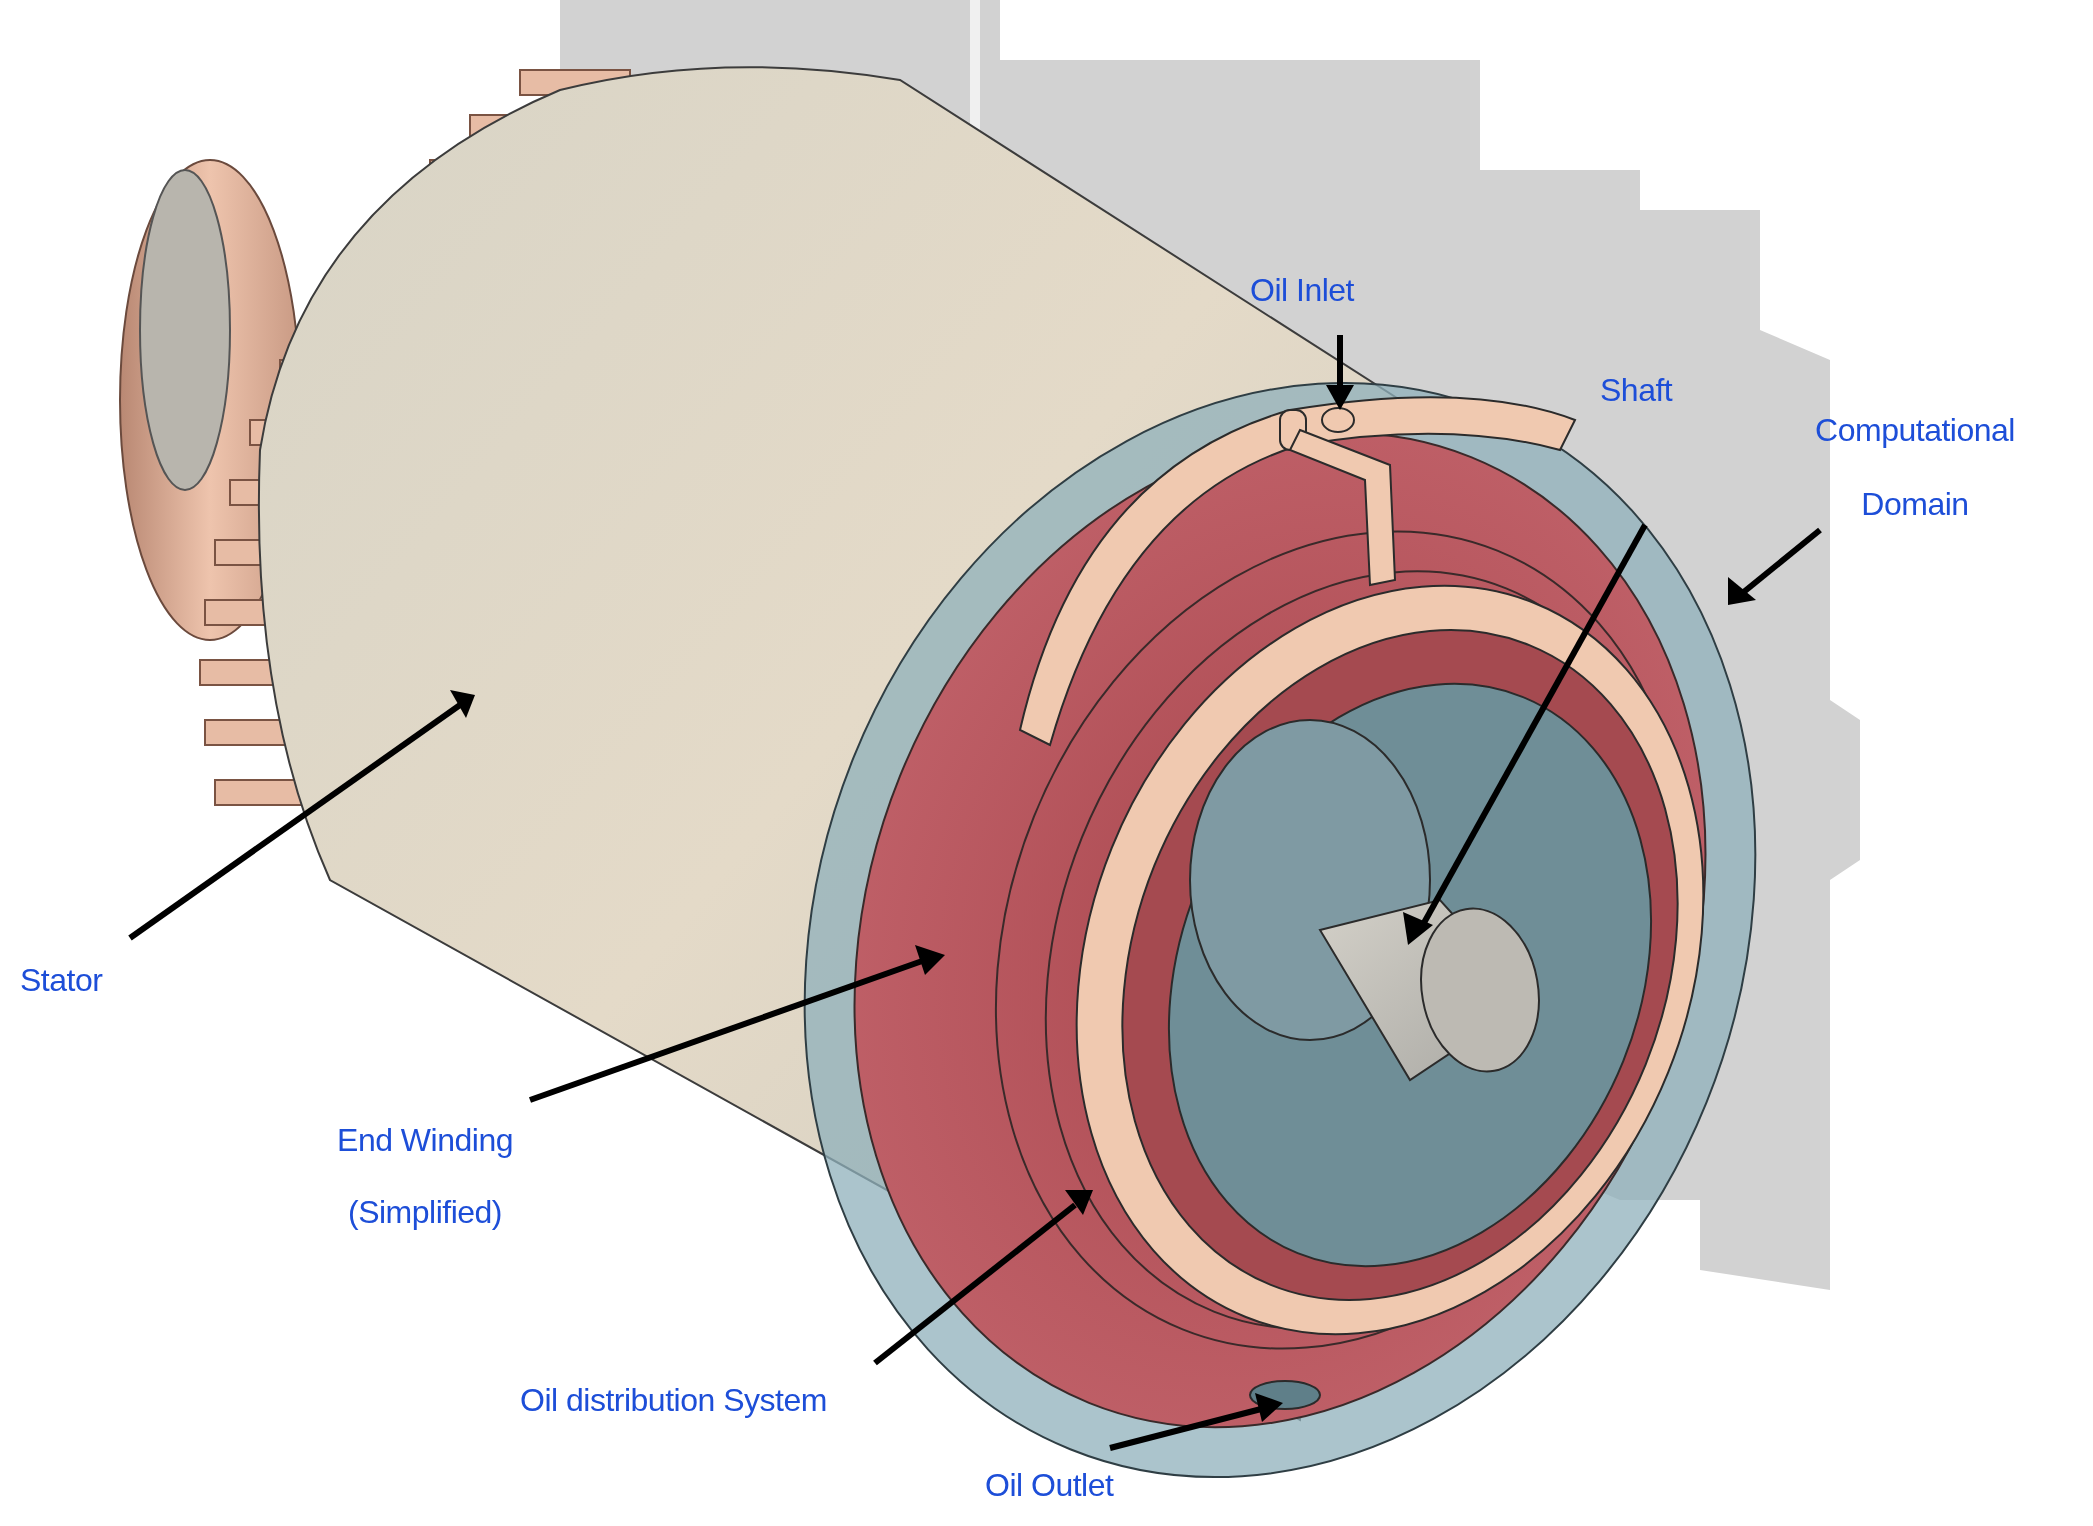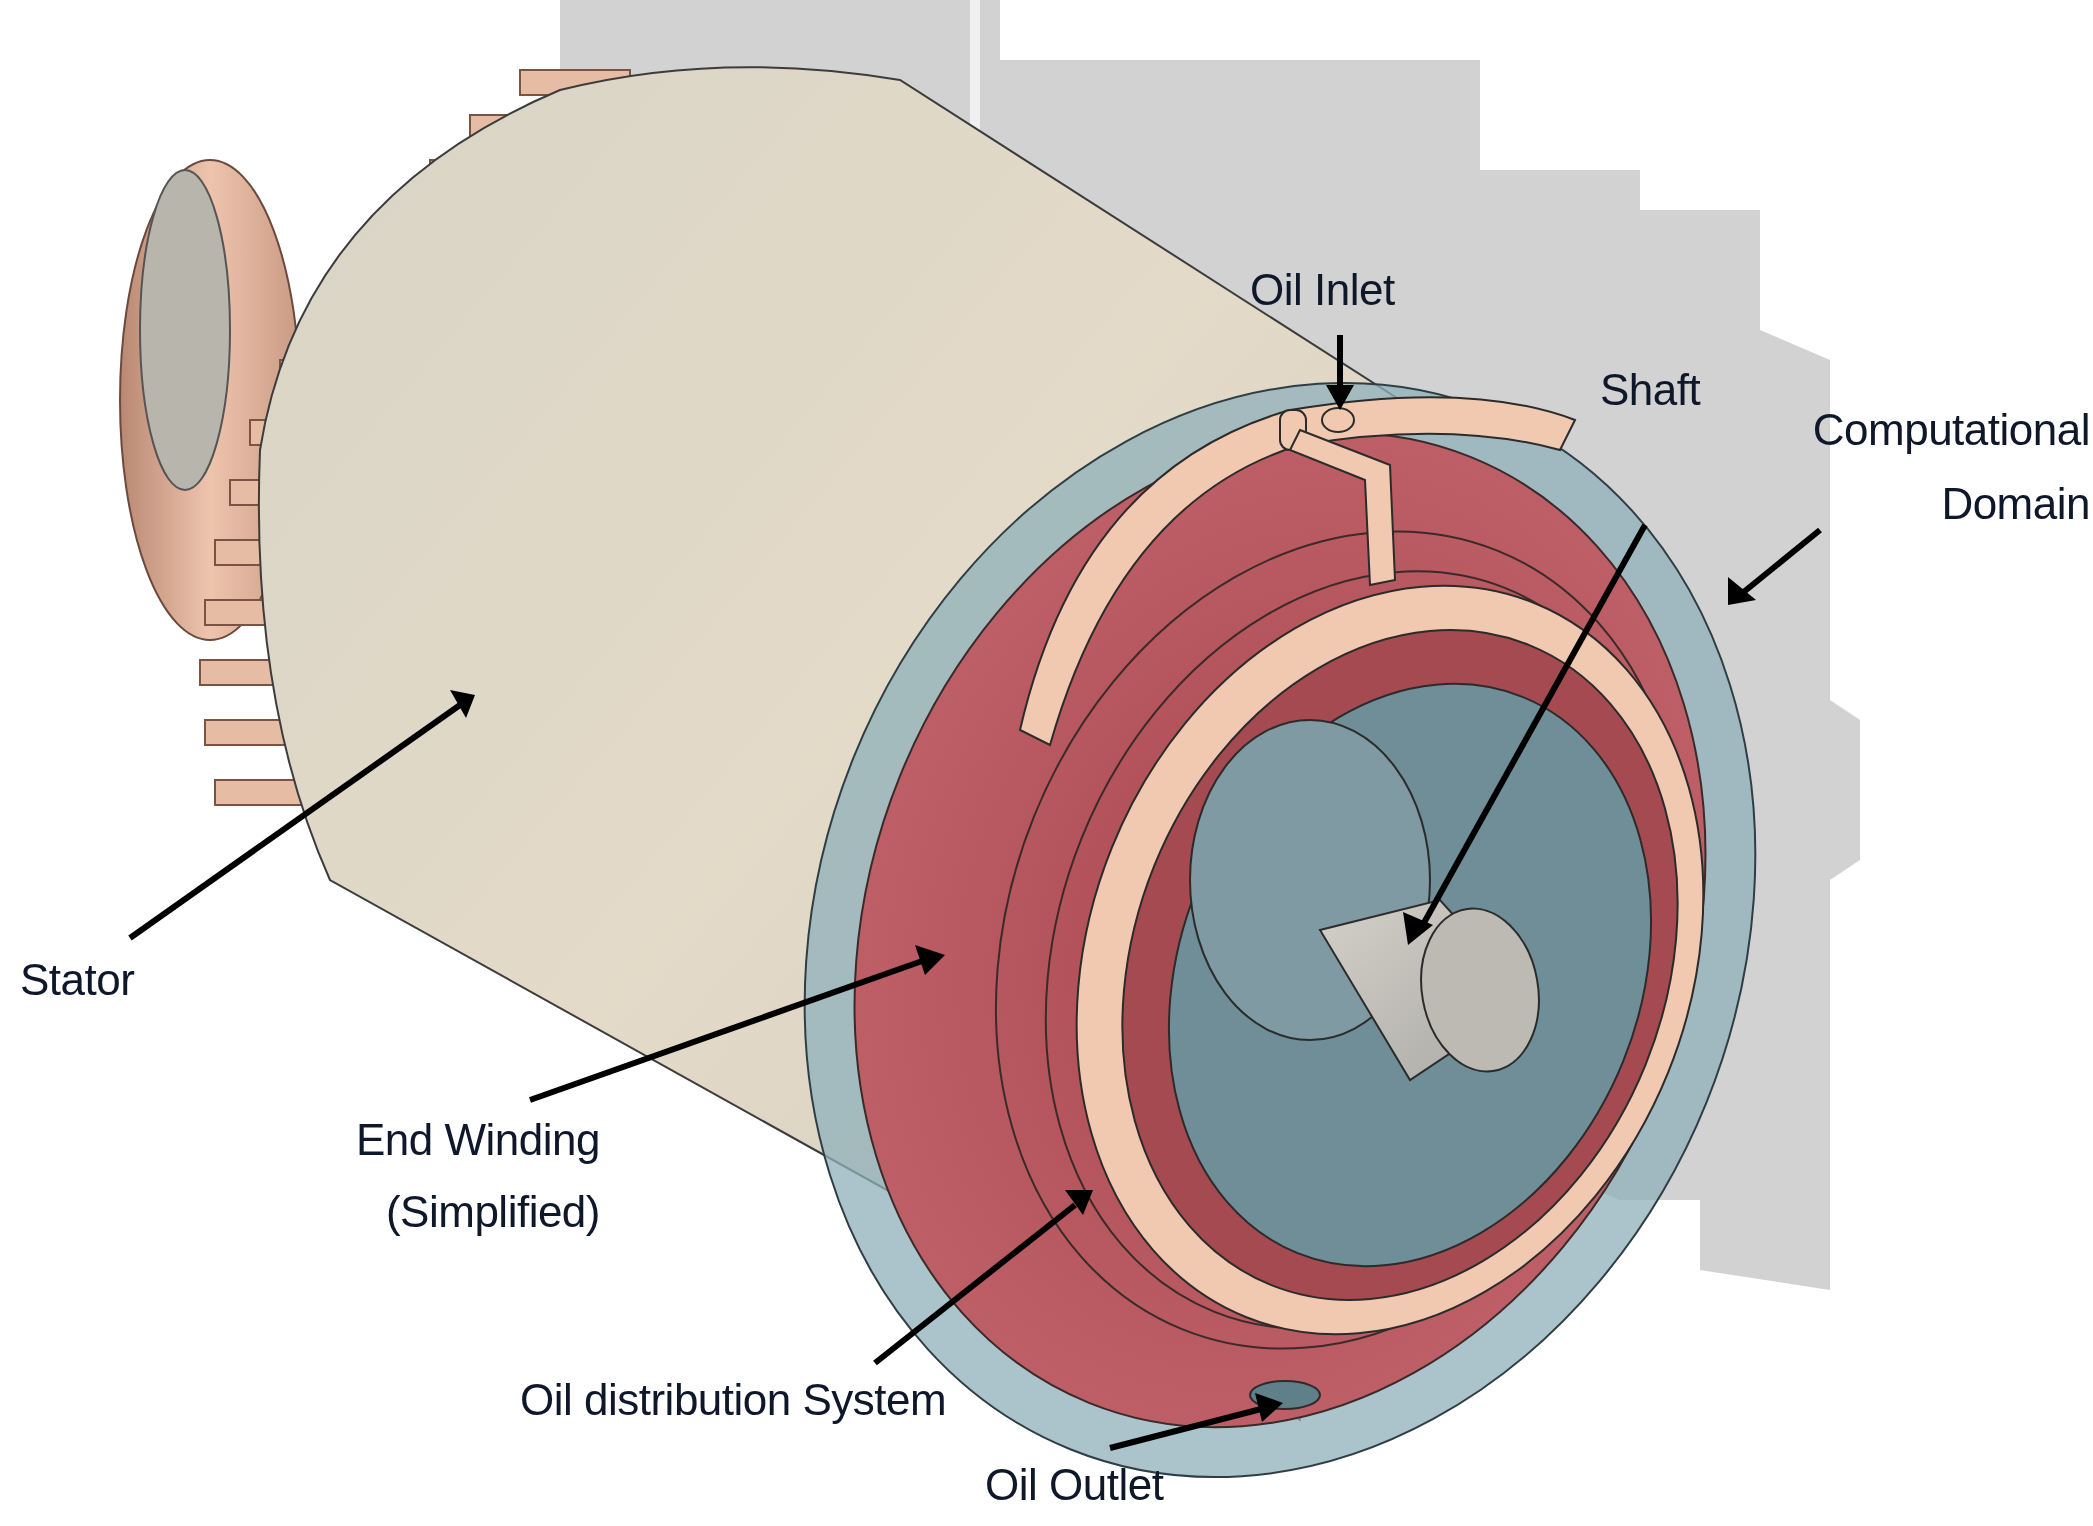--- a/index.html
+++ b/index.html
@@ -1,19 +1,19 @@
 <!DOCTYPE html>
 <html><head>
 <meta charset="utf-8">
 <style>
   html, body { margin:0; padding:0; background:#ffffff; }
   body { width:2093px; height:1526px; overflow:hidden; position:relative; font-family:"Liberation Sans", sans-serif; }
   #canvas { position:absolute; left:0; top:0; width:2093px; height:1526px; }
-  .label { position:absolute; color:#0f172a; font-family:"Liberation Sans", sans-serif; font-size:44px; line-height:60px; white-space:nowrap; letter-spacing:-0.5px; }
-  .center { text-align:right; }
+  .label { position:absolute; color:#1d4ed8; font-family:"Liberation Sans", sans-serif; font-size:32px; line-height:60px; white-space:nowrap; letter-spacing:-0.5px; }
+  .center { text-align:center; }
 </style>
 </head>
 <body>
 
 <svg id="canvas" viewBox="0 0 2093 1526" xmlns="http://www.w3.org/2000/svg">
   <defs>
     <linearGradient id="statorGrad" x1="0" y1="0" x2="1" y2="1">
       <stop offset="0" stop-color="#d8d4c6"></stop>
       <stop offset="0.5" stop-color="#e4dac8"></stop>
       <stop offset="1" stop-color="#cfcabd"></stop>

